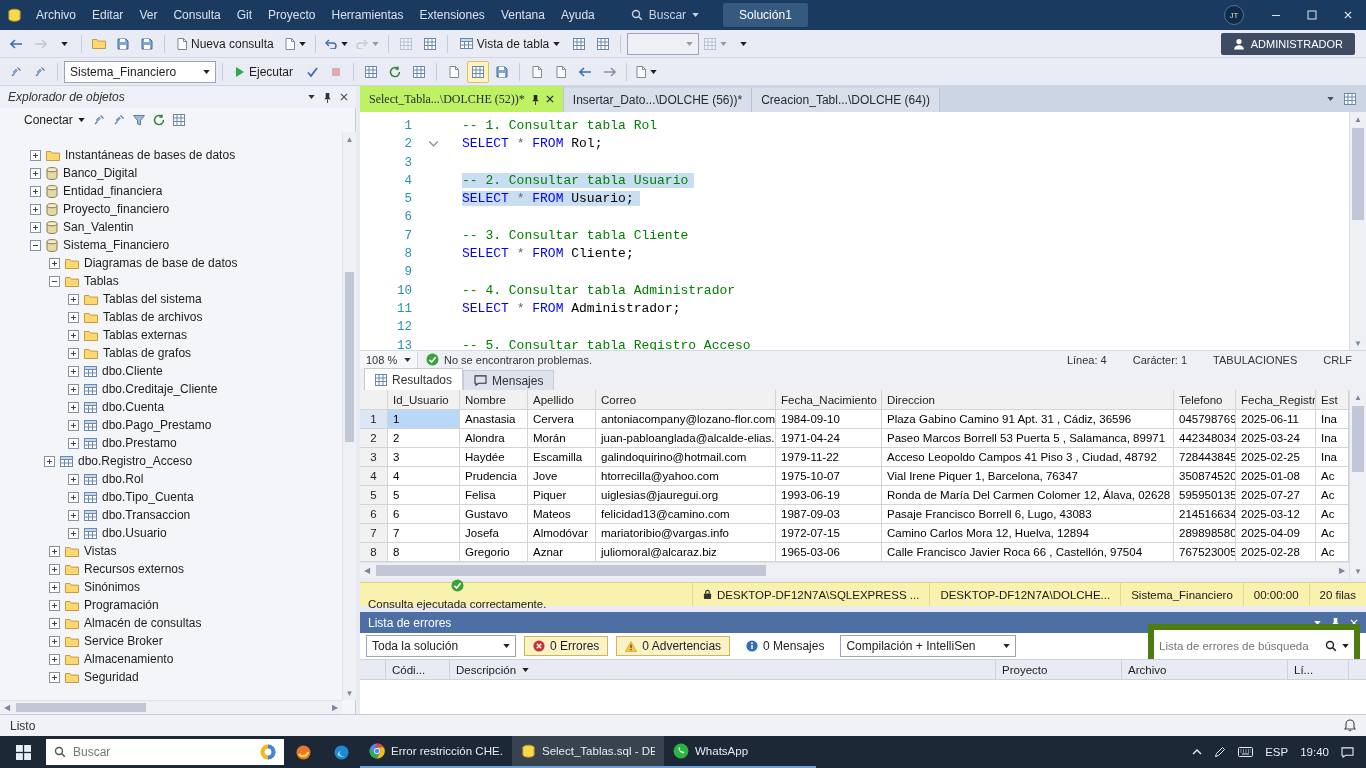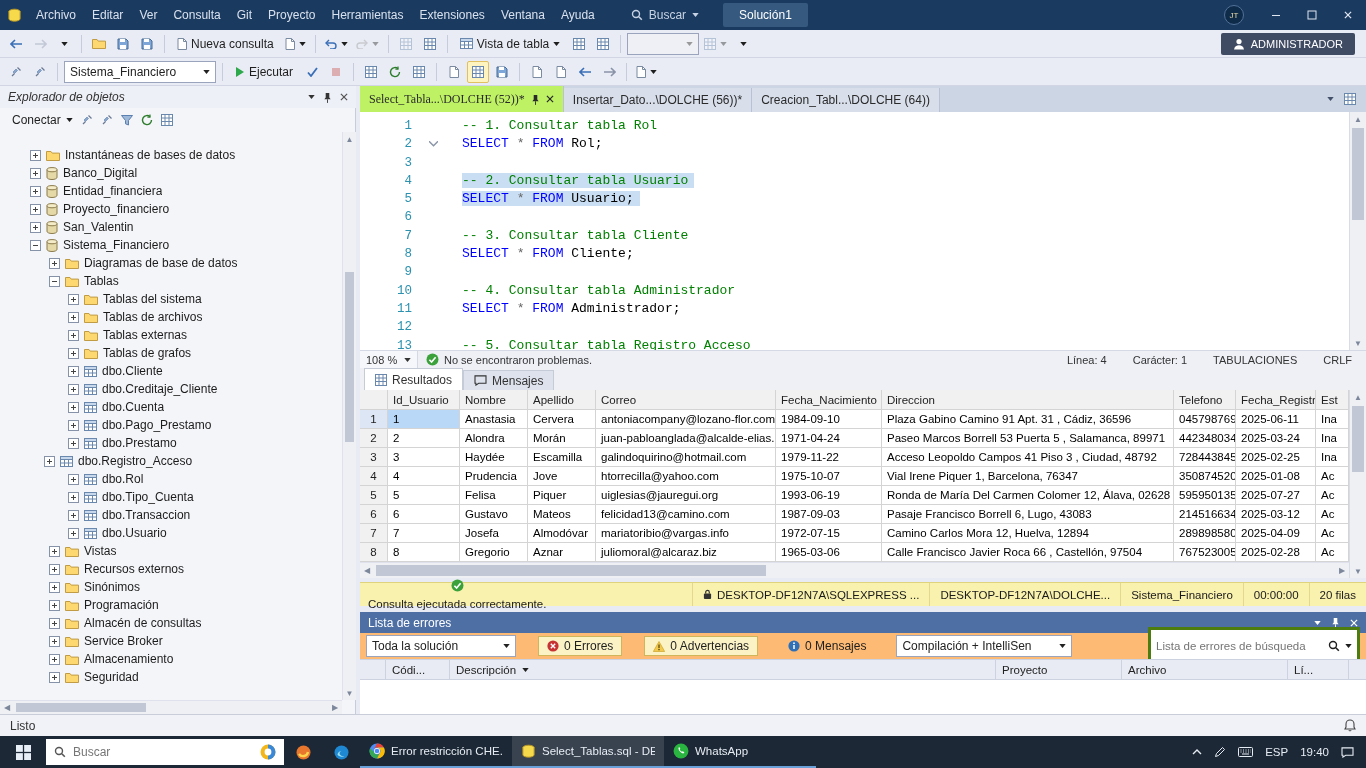--- a/index.html
+++ b/index.html
@@ -30,21 +30,21 @@
   .tbtn.disabled { opacity:.4; }
   .tsep { width:1px; height:18px; background:#c7ccdc; margin:0 4px; flex:none; }
   .combo { height:22px; background:#fff; border:1px solid #9aa4bc; display:inline-flex; align-items:center; justify-content:space-between; padding:0 5px; gap:6px; color:#222; }
   .combo.disabled { background:#eef0f5; color:#999; }
   .admin-badge { margin-left:auto; height:22px; background:#3f4a63; color:#fff; font-size:11px; display:flex; align-items:center; gap:6px; padding:0 12px; border-radius:2px; margin-right:6px; }
 
   
   .objexp-bg { left:0; top:86px; width:356px; height:628px; background:#f4f5f9; border-right:1px solid #c8ccda; }
   .objexp-header { left:0; top:86px; width:356px; height:22px; display:flex; align-items:center; padding:0 8px; gap:8px; background:#eef0f7; color:#333; }
   .objexp-header .title { flex:1;font-style:italic; }
-  .objexp-toolbar { left:0; top:108px; width:356px; height:24px; display:flex; align-items:center; gap:8px; padding:0 12px; }
+  .objexp-toolbar { left:0; top:108px; width:356px; height:24px; display:flex; align-items:center; gap:8px; padding:0 24px; }
   .connect-btn { display:flex; align-items:center; gap:5px; color:#1e1e1e; }
   .oe-tree { left:0; top:132px; width:342px; height:568px; overflow:hidden; padding-top:14px; }
   .trow { height:18px; display:flex; align-items:center; white-space:nowrap; font-size:12px; color:#1c1c1c; }
   .trow .ico { margin-right:5px; }
   .tlabel { overflow:hidden; }
 
   
   .sbar { background:#eef0f4; }
   .sbar .arr { color:#7d879c; font-size:8px; display:flex; align-items:center; justify-content:center; }
   .sb-thumb { background:#c2c7d6; position:absolute; }
@@ -95,24 +95,24 @@
 
   
   .querystatus { left:360px; top:582px; right:0; height:24px; background:#f9f1ae; border-top:1px solid #e0d37e; display:flex; align-items:center; font-size:11.5px; color:#1a1a1a; }
   .querystatus .msg { display:flex; align-items:center; gap:6px; padding:0 8px;flex-direction:column; }
   .querystatus .segs { margin-left:auto; display:flex; align-items:center; height:100%; }
   .qseg { padding:0 10px; display:flex; align-items:center; gap:5px; border-left:1px solid #e3d88e; height:100%; }
 
   
   .el-header { left:360px; top:612px; right:0; height:21px; background:#4d6fa3; color:#fff; display:flex; align-items:center; gap:10px; padding:0 8px; }
   .el-header .title { flex:1; }
-  .el-filters { left:360px; top:633px; right:0; height:26px; background:#fdba74; display:flex; align-items:center; gap:22px; padding:0 6px; }
+  .el-filters { left:360px; top:633px; right:0; height:26px; background:#ffffff; display:flex; align-items:center; gap:8px; padding:0 6px; }
   .count-btn { display:flex; align-items:center; gap:5px; height:20px; padding:0 8px; font-size:12px; }
   .count-btn.toggled { background:#fbf3c6; border:1px solid #d0b65a; }
-  .el-search { margin-left:auto; width:212px; height:20px; background:#fff; border:3px solid #4d7c0f; display:flex; align-items:center; padding:16px 5px; gap:5px; }
+  .el-search { margin-left:auto; width:212px; height:20px; background:#fff; border:6px solid #4d7c0f; display:flex; align-items:center; padding:16px 5px; gap:5px; }
   .el-search input { border:none; outline:none; flex:1; font-size:11.5px; font-family:"Liberation Sans",sans-serif; color:#333; min-width:0; background:transparent; }
   .el-cols { left:360px; top:659px; right:0; height:21px; background:#e8ebf3; border-top:1px solid #cdd2e0; border-bottom:1px solid #cdd2e0; display:flex; font-size:11.5px; color:#222; }
   .el-col { display:flex; align-items:center; gap:6px; padding:0 6px; border-right:1px solid #cdd2e0; overflow:hidden; white-space:nowrap; flex:none; }
   .el-body { left:360px; top:680px; right:0; height:34px; background:#fff; }
 
   
   .appstatus { left:0; right:0; top:714px; height:22px; background:#f1f2f7; border-top:1px solid #c9cdd9; display:flex; align-items:center; padding:0 10px; color:#333; }
   .appstatus .bell { margin-left:auto; color:#444; }
 
   

